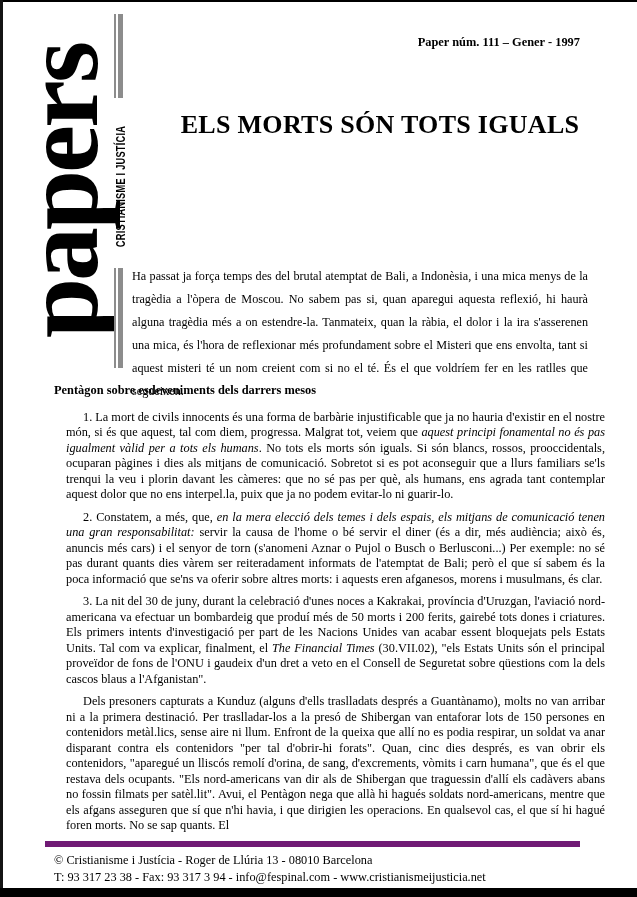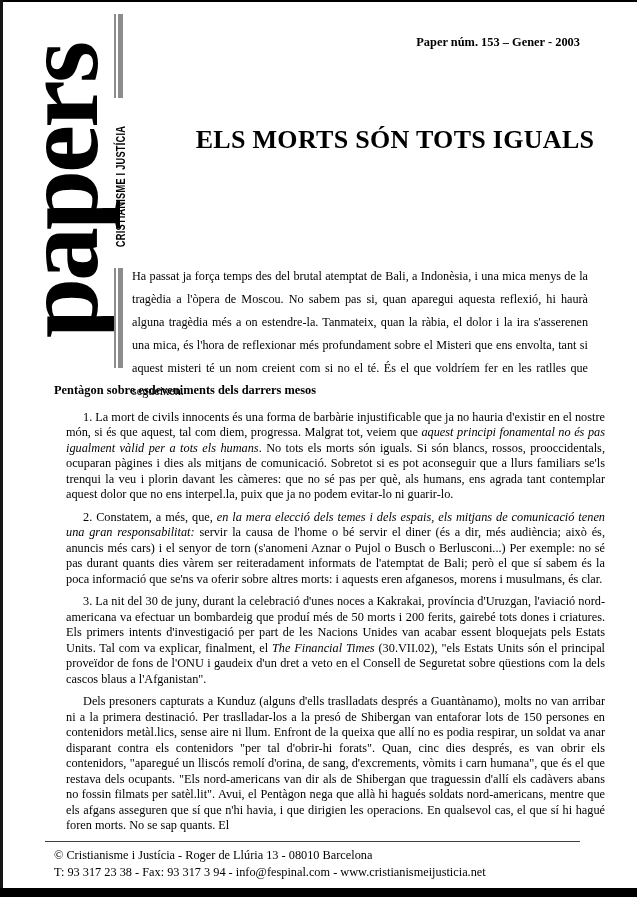--- a/index.html
+++ b/index.html
@@ -33,57 +33,57 @@
     background:linear-gradient(to right,#8c8c8c 0 2px,#ffffff 2px 4px,#8c8c8c 4px 9px,#ffffff 9px 10px);
   }
   .vbar-top    { top:14px;  height:84px; }
   .vbar-bottom { top:268px; height:100px; }
 
   .issue {
     position:absolute; top:35px; left:150px; width:430px;
     text-align:right; font-weight:bold; font-size:12.4px;
   }
   .title {
-    position:absolute; top:109px; left:148px; width:462px; margin:16px;
+    position:absolute; top:109px; left:148px; width:462px; margin:1px;
     text-align:center; font-weight:bold; font-size:26px; letter-spacing:0.3px;
     white-space:nowrap;
   }
   .intro {
     position:absolute; top:265px; left:132px; width:456px; margin:0;
     text-align:justify; font-size:12.2px; line-height:23px;
   }
   .main {
     position:absolute; top:383px; left:54px; width:551px;
     text-align:justify; font-size:12.3px; line-height:15.5px;
   }
   .main h2 { font-size:12.4px; font-weight:bold; margin:0 0 11px 0; text-align:left; }
   .main p  { margin:0 0 7px 12px; text-indent:17px; }
   .main em { font-style:italic; }
 
   .footer {
     margin:3px 0 0 -9px; width:535px; box-sizing:border-box;
-    border-top:1px solid #701a75; padding:5px 0 0 9px;
+    border-top:6px solid #701a75; padding:5px 0 0 9px;
     text-align:left; font-size:12.3px; line-height:17.5px;
   }
 </style>
 </head>
 <body>
 
 <div class="page">
 
   <div class="border-top"></div>
   <div class="border-left"></div>
   <div class="bottom-bar"></div>
 
   <div class="logo">papers</div>
   <div class="org">CRISTIANISME I JUSTÍCIA</div>
   <div class="vbar vbar-top"></div>
   <div class="vbar vbar-bottom"></div>
 
-  <div class="issue">Paper núm. 153 – Gener - 2003</div>
+  <div class="issue">Paper núm. 111 – Gener - 1997</div>
 
   <h1 class="title">ELS MORTS SÓN TOTS IGUALS</h1>
 
   <p class="intro">Ha passat ja força temps des del brutal atemptat de Bali, a Indonèsia, i una mica menys de la tragèdia a l'òpera de Moscou. No sabem pas si, quan aparegui aquesta reflexió, hi haurà alguna tragèdia més a on estendre-la. Tanmateix, quan la ràbia, el dolor i la ira s'asserenen una mica, és l'hora de reflexionar més profundament sobre el Misteri que ens envolta, tant si aquest misteri té un nom creient com si no el té. És el que voldríem fer en les ratlles que segueixen.</p>
 
   <div class="main">
     <h2>Pentàgon sobre esdeveniments dels darrers mesos</h2>
 
     <p><span>1. La mort de civils innocents és una forma de barbàrie injustificable que ja no hauria d'existir en el nostre món, si és que aquest, tal com diem, progressa. Malgrat tot, veiem que </span><em>aquest principi fonamental no és pas igualment vàlid per a tots els humans</em><span>. No tots els morts són iguals. Si són blancs, rossos, prooccidentals, ocuparan pàgines i dies als mitjans de comunicació. Sobretot si es pot aconseguir que a llurs familiars se'ls trenqui la veu i plorin davant les càmeres: que no sé pas per què, als humans, ens agrada tant contemplar aquest dolor que no ens interpel.la, puix que ja no podem evitar-lo ni guarir-lo.</span></p>
 

